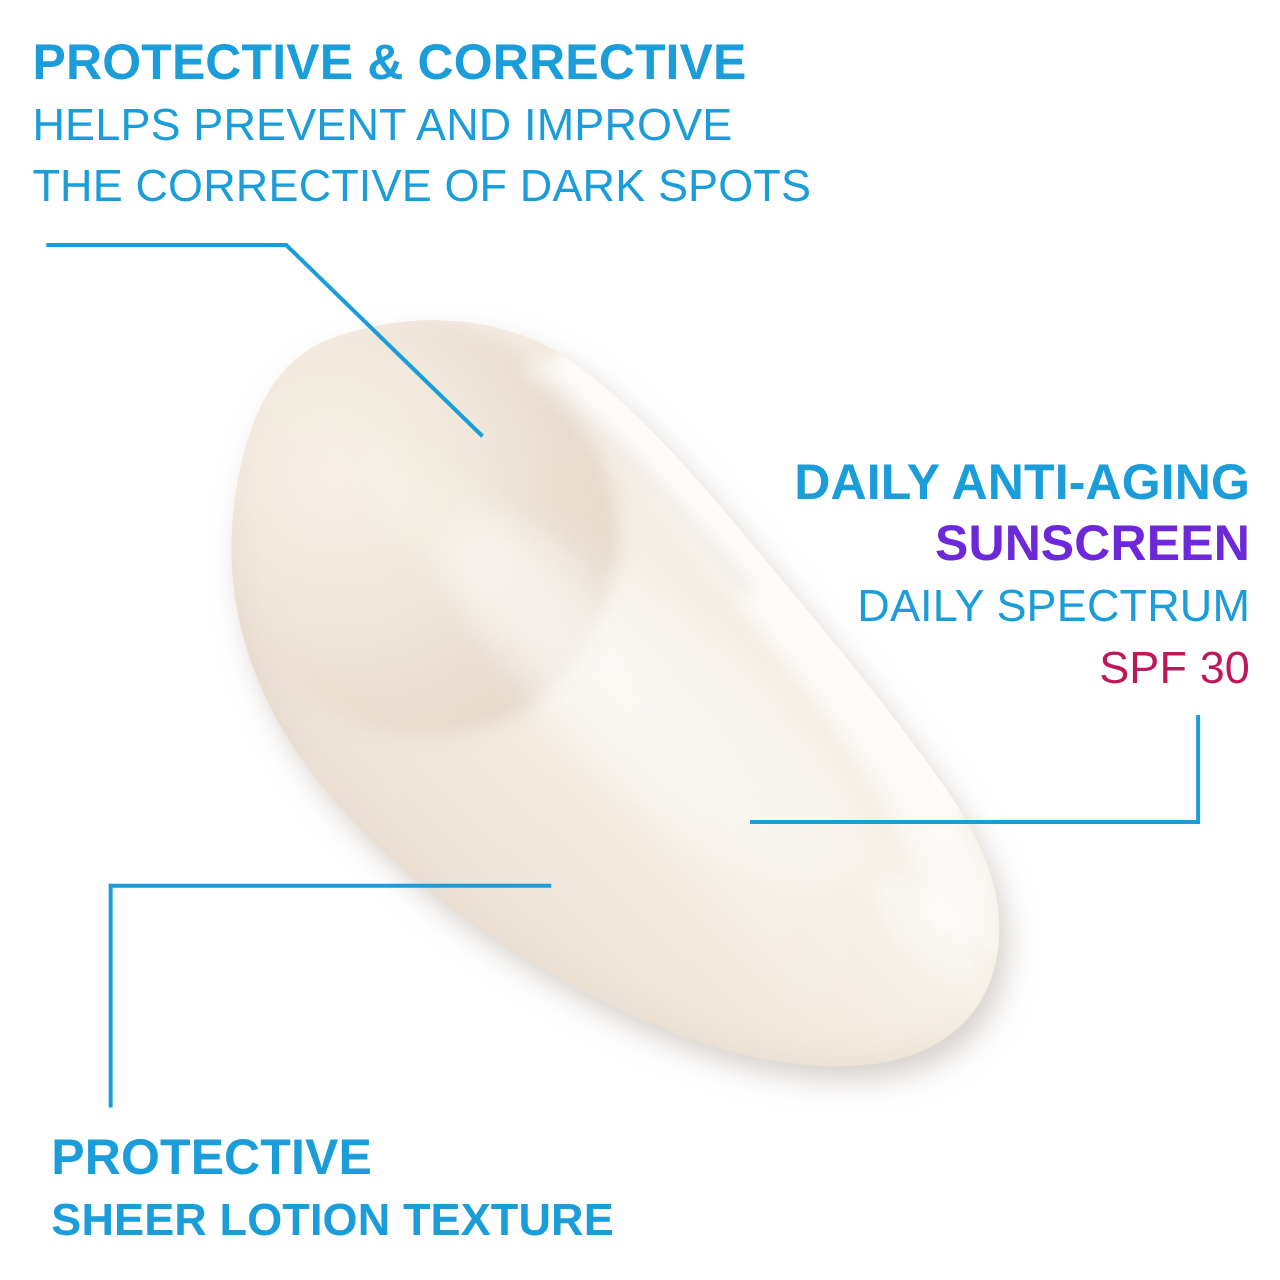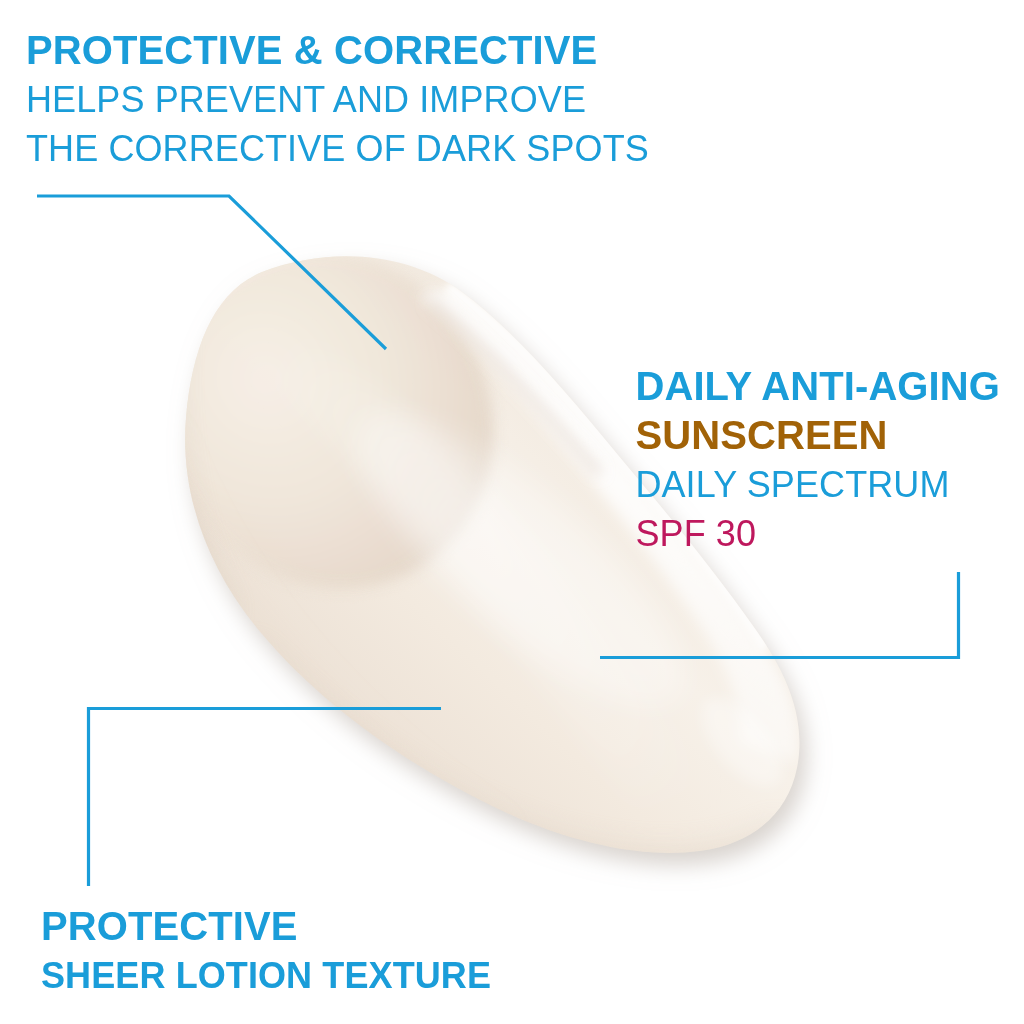--- a/index.html
+++ b/index.html
@@ -60,20 +60,21 @@
   }
 
   #callout-protective {
     left: 26px;
     top: 26px;
     text-align: left;
   }
   #callout-daily {
     right: 24px;
     top: 362px;
+    text-align: right;
   }
   #callout-lightweight {
     left: 41px;
     top: 902px;
     text-align: left;
   }
 </style>
 </head>
 <body style="background: rgb(255, 255, 255);">
 
@@ -227,21 +228,21 @@
   </svg>
 
   <div class="callout" id="callout-protective">
     <span class="line heading" style="color: rgb(26, 157, 217);">PROTECTIVE &amp; CORRECTIVE</span>
     <span class="line sub" style="color: rgb(26, 157, 217);">HELPS PREVENT AND IMPROVE</span>
     <span class="line sub" style="color: rgb(26, 157, 217);">THE CORRECTIVE OF DARK SPOTS</span>
   </div>
 
   <div class="callout" id="callout-daily">
     <span class="line heading" style="color: rgb(26, 157, 217);">DAILY ANTI-AGING</span>
-    <span class="line heading" style="color: #a16207;">SUNSCREEN</span>
+    <span class="line heading" style="color: #6d28d9;">SUNSCREEN</span>
     <span class="line sub" style="color: rgb(26, 157, 217);">DAILY SPECTRUM</span>
     <span class="line sub" style="color: #be185d;">SPF 30</span>
   </div>
 
   <div class="callout" id="callout-lightweight">
     <span class="line heading" style="color: rgb(26, 157, 217);">PROTECTIVE</span>
     <span class="line sub" style="color: rgb(26, 157, 217); font-weight: bold;">SHEER LOTION TEXTURE</span>
   </div>
 
 </div>

